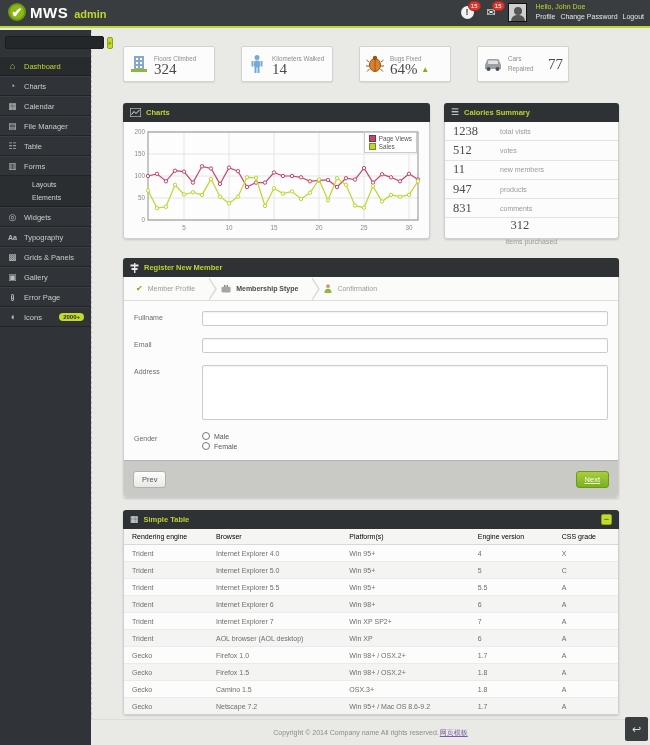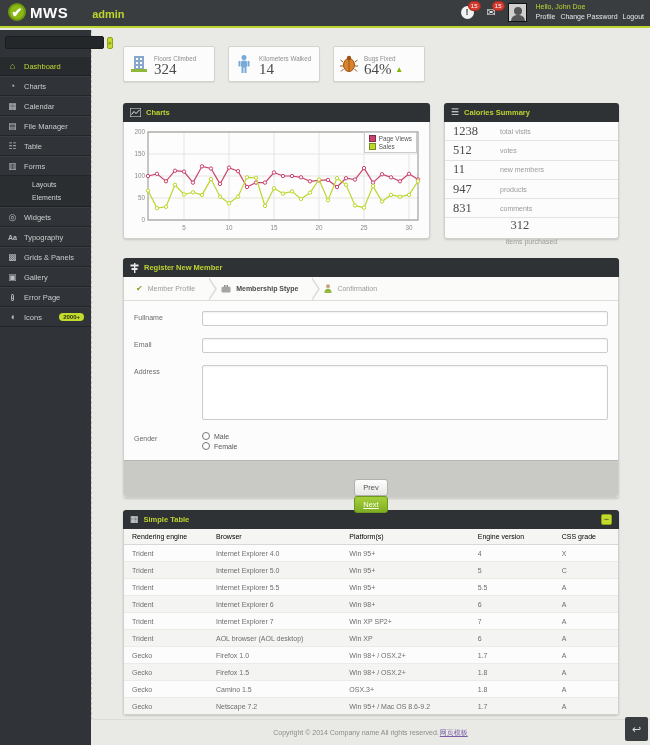--- a/index.html
+++ b/index.html
@@ -5,21 +5,21 @@
   * { margin:0; padding:0; box-sizing:border-box; }
   html,body { background:#d9d9d6; }
   body { font-family:"Liberation Sans", sans-serif; }
   .page { position:relative; width:650px; height:745px; background:#e9e9e6; overflow:hidden; margin:0 auto; }
 
   
   .topbar { position:absolute; top:0; left:0; width:650px; height:28px; background:#3a3d3f; border-bottom:2px solid #bdd52f; z-index:20; }
   .logo { position:absolute; left:8px; top:3px; display:flex; align-items:center; gap:4px; }
   .logo-mark { width:18px; height:18px; border-radius:50%; background:#8db916; color:#fff; font-size:13px; font-weight:bold; display:flex; align-items:center; justify-content:center; border:2px solid #6f9a0e; }
   .logo-text { color:#fff; font-size:15px; font-weight:bold; letter-spacing:.5px; }
-  .logo-suffix { color:#bdd52f; font-size:11px; font-weight:bold; margin-left:20px; margin-top:3px; }
+  .logo-suffix { color:#bdd52f; font-size:11px; font-weight:bold; margin-left:2px; margin-top:3px; }
   .top-right { position:absolute; right:6px; top:2px; display:flex; align-items:center; gap:9px; }
   .top-ico { position:relative; width:15px; height:15px; color:#efefef; font-size:11px; display:flex; align-items:center; justify-content:center; cursor:pointer; }
   .info-circ { width:13px; height:13px; background:#f2f2f2; color:#3a3d3f; border-radius:50%; font-size:9px; font-weight:bold; display:flex; align-items:center; justify-content:center; }
   .badge { position:absolute; top:-4px; right:-6px; background:#d23b30; color:#fff; font-size:6px; line-height:8px; padding:0 2px; border-radius:5px; border:1px solid #a82a22; }
   .avatar { width:19px; height:19px; background:#cfcfcf; border:1px solid #111; position:relative; overflow:hidden; }
   .avatar::before { content:""; position:absolute; left:5px; top:3px; width:8px; height:8px; border-radius:50%; background:#555; }
   .avatar::after { content:""; position:absolute; left:2px; top:11px; width:14px; height:9px; border-radius:6px 6px 0 0; background:#555; }
   .user-box { display:flex; flex-direction:column; justify-content:center; line-height:10px; }
   .greeting { color:#bdd52f; font-size:7px; }
   .user-links { display:flex; gap:5px; }
@@ -37,21 +37,21 @@
   .menu-item.active .mlabel, .menu-item.active .micon { color:#c1d82f; }
   .submenu { background:#2a2e31; border-bottom:1px solid rgba(0,0,0,.28); padding:2px 0; }
   .sub-item { height:13px; line-height:13px; padding-left:32px; color:#cfd2d2; font-size:7px; cursor:pointer; }
   .mbadge { margin-left:auto; background:#c3db2c; color:#2c2f14; font-size:6px; padding:1px 4px; border-radius:6px; font-weight:bold; }
   .err-circ { width:9px; height:9px; border-radius:50%; background:#b9bcbe; color:#303438; font-size:7px; font-weight:bold; line-height:9px; text-align:center; margin:0 auto; }
 
   
   .content { position:absolute; left:91px; top:30px; right:0; bottom:0; border-left:1px dashed #c6c6c2; padding:16px 31px 0 31px; }
 
   
-  .stats { display:flex; gap:13px; }
+  .stats { display:flex; gap:26px; }
   .card { width:92px; height:36px; background:#fcfcfc; border:1px solid #d2d2cf; border-radius:2px; box-shadow:0 1px 1px rgba(0,0,0,.08); display:flex; align-items:center; padding:3px 5px; gap:5px; }
   .card svg { flex:none; }
   .card-main { display:flex; flex-direction:column; line-height:10px; }
   .card-label { font-size:6.3px; color:#8e8e8b; }
   .card-value { font-size:15px; color:#4a4a48; font-family:"Liberation Serif", serif; }
   .trend { font-size:8px; vertical-align:2px; }
   .trend.down { color:#cf4236; }
   .trend.up { color:#7db500; }
   .card.inline { justify-content:flex-start; }
   .card.inline .card-main { flex-direction:row; align-items:center; gap:4px; }
@@ -92,21 +92,21 @@
   .step.active { color:#4a4a48; font-weight:bold; }
   .step-check { color:#7ba518; font-size:8px; }
   .form-body { padding:10px 10px 4px 10px; }
   .f-row { display:flex; margin-bottom:12px; }
   .f-label { width:68px; font-size:7px; color:#6b6b68; padding-top:3px; }
   .f-input { flex:1; height:15px; background:#fff; border:1px solid #ccc; border-radius:2px; box-shadow:inset 0 1px 2px rgba(0,0,0,.06); font-size:8px; padding:0 4px; }
   .f-textarea { flex:1; height:55px; background:#fff; border:1px solid #ccc; border-radius:2px; box-shadow:inset 0 1px 2px rgba(0,0,0,.06); font-size:8px; padding:3px 4px; resize:none; }
   .radio-group { display:flex; flex-direction:column; gap:2px; }
   .radio-row { display:flex; align-items:center; gap:4px; font-size:7px; color:#555; }
   .radio-row input { width:8px; height:8px; margin:0; }
-  .form-foot { background:#c9c9c6; border-top:1px solid #b5b5b2; border-radius:0 0 3px 3px; height:28px; display:flex; align-items:center; justify-content:space-between; padding:18px 9px;flex-direction:column; }
+  .form-foot { background:#c9c9c6; border-top:1px solid #b5b5b2; border-radius:0 0 3px 3px; height:28px; display:flex; align-items:center; justify-content:space-between; padding:18px 9px; }
   .btn { font-size:7.5px; border-radius:3px; padding:3px 8px; cursor:pointer; }
   .btn-prev { background:linear-gradient(#fdfdfd,#e8e8e6); border:1px solid #b0b0ad; color:#555; }
   .btn-next { background:linear-gradient(#a5cf3d,#7fae24); border:1px solid #6d9a1c; color:#fdffe8;text-decoration:underline; }
 
   
   .table-panel { margin-top:12px; }
   table.simple { width:100%; border-collapse:collapse; }
   table.simple th { text-align:left; font-size:7px; color:#55555
 2; font-weight:normal; background:#f5f5f3; border-bottom:1px solid #d8d8d5; padding:4px 8px; }
   table.simple td { font-size:7px; color:#6e6e6b; padding:4.5px 8px; border-bottom:1px solid #ebebe8; }
@@ -253,20 +253,32 @@
           <line x1="4" y1="8" x2="1.5" y2="6" stroke="#9c5212" stroke-width="1"></line>
           <line x1="16" y1="8" x2="18.5" y2="6" stroke="#9c5212" stroke-width="1"></line>
           <line x1="4" y1="12" x2="1" y2="12" stroke="#9c5212" stroke-width="1"></line>
           <line x1="16" y1="12" x2="19" y2="12" stroke="#9c5212" stroke-width="1"></line>
           <line x1="4.5" y1="15" x2="2" y2="17.5" stroke="#9c5212" stroke-width="1"></line>
           <line x1="15.5" y1="15" x2="18" y2="17.5" stroke="#9c5212" stroke-width="1"></line>
         </svg>
         <div class="card-main">
           <span class="card-label">Bugs Fixed</span>
           <span class="card-value"><span>64%</span> <span class="trend up">▲</span></span>
+        </div>
+      </div>
+      <div class="card inline">
+        <svg width="20" height="16" viewBox="0 0 20 16">
+          <path d="M2 9 L4 4 Q4.5 3 6 3 L14 3 Q15.5 3 16 4 L18 9 L18 13 L2 13 Z" fill="#9aa0a4"></path>
+          <rect x="5" y="4.5" width="10" height="3.5" rx="1" fill="#dfe4e8"></rect>
+          <circle cx="5.5" cy="13" r="2" fill="#4a4f53"></circle>
+          <circle cx="14.5" cy="13" r="2" fill="#4a4f53"></circle>
+        </svg>
+        <div class="card-main">
+          <span class="card-label">Cars Repaired</span>
+          <span class="card-value">77</span>
         </div>
       </div>
     </div>
 
     <div class="row2">
       <div class="panel chart-panel">
         <div class="panel-head">
           <svg class="picon" width="11" height="9" viewBox="0 0 11 9">
             <rect x="0" y="0" width="11" height="9" rx="1" fill="none" stroke="#e8e8e8" stroke-width="1"></rect>
             <polyline points="1.5,6.5 4,3.5 6,5.5 9.5,2" fill="none" stroke="#e8e8e8" stroke-width="1"></polyline>

